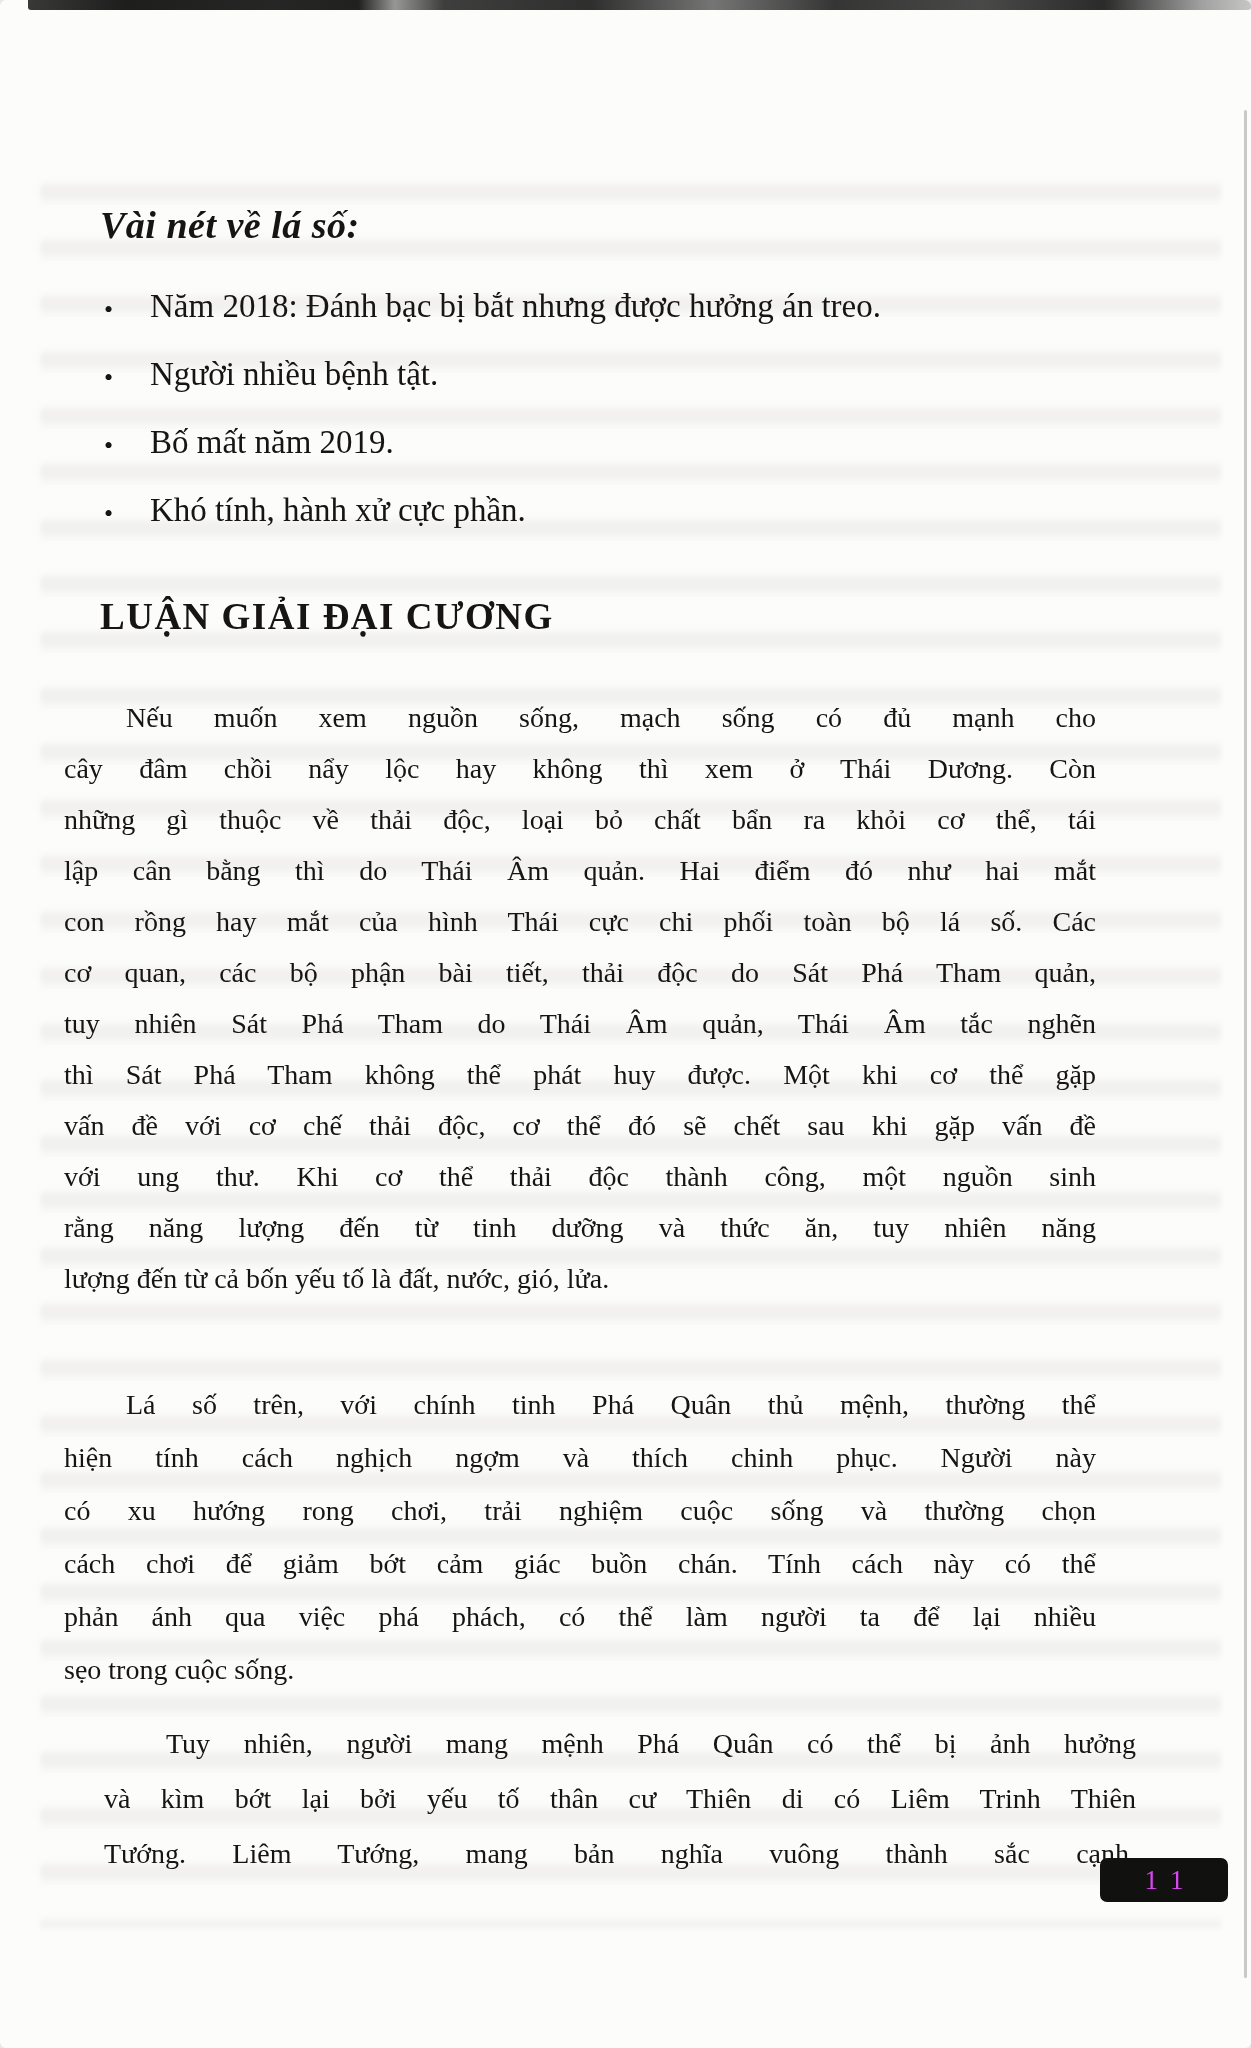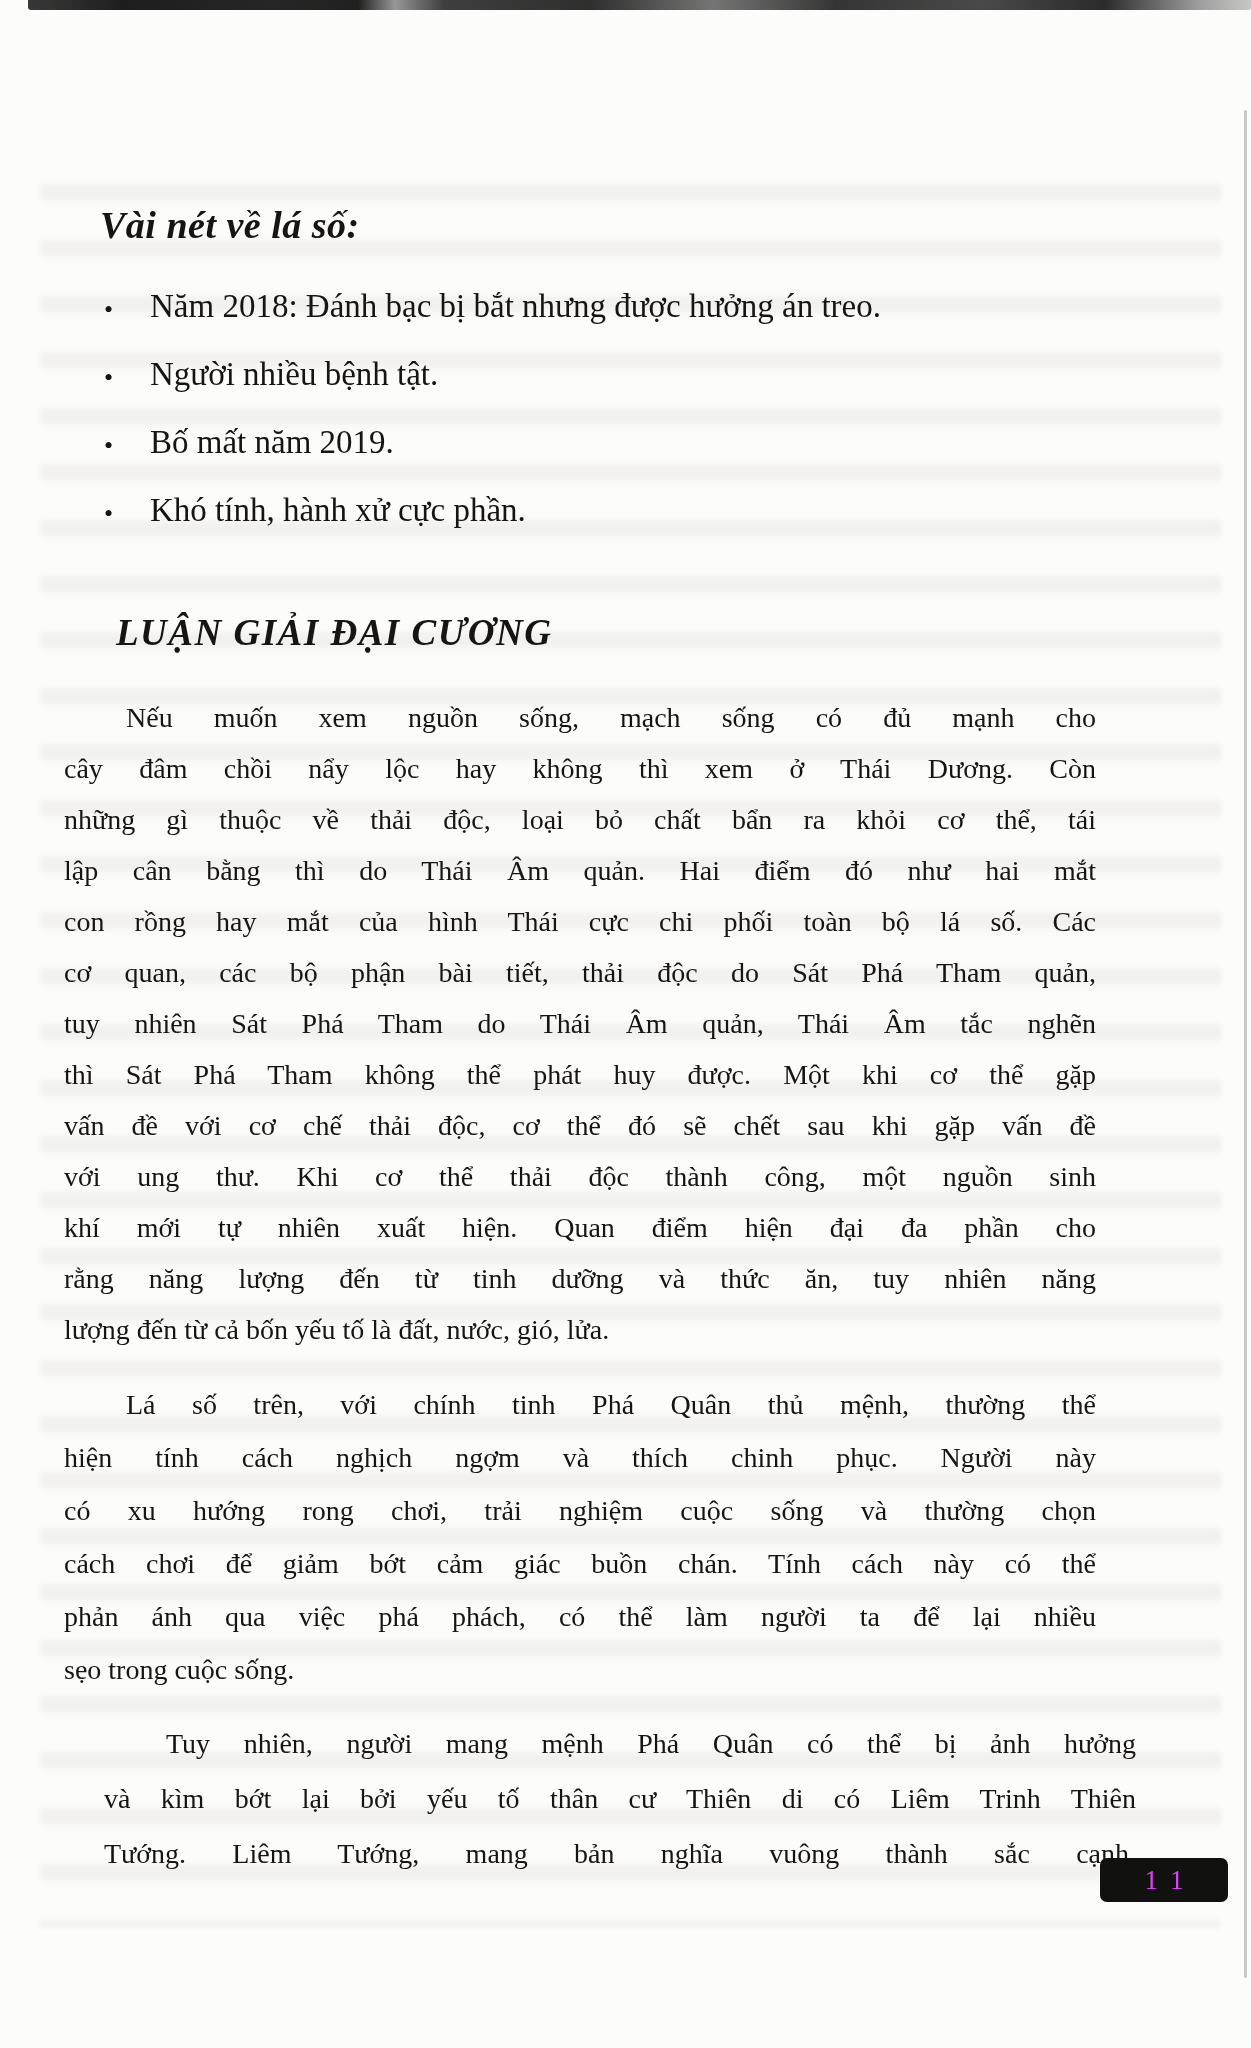--- a/index.html
+++ b/index.html
@@ -4,20 +4,21 @@
 <style>
   html,body{margin:0;padding:0;background:#e8e8e6;}
   .page{
     position:relative;
     width:1251px;height:2048px;
     margin:0 auto;
     background:#fcfcfa;
     font-family:"Liberation Serif","DejaVu Serif",serif;
     color:#171513;
     overflow:hidden;
+    border-radius:6px;
   }
   
   .scan-edge-top{
     position:absolute;top:0;left:28px;right:0;height:10px;
     background:linear-gradient(90deg,
       #2a2a2a 0%,#0d0d0d 8%,#161616 20%,#101010 27%,
       #8f8f8f 30%,#303030 34%,#1f1f1f 46%,#6b6b6b 56%,
       #262626 66%,#3c3c3c 78%,#1b1b1b 88%,#9a9a9a 96%,#c2c2c2 100%);
     border-radius:0 0 3px 3px;
     opacity:.93;
@@ -50,22 +51,22 @@
   }
   .bullet-list li{
     display:flex;align-items:flex-start;
     height:42px;margin-bottom:26px;
   }
   .bullet-dot{
     width:46px;flex:0 0 46px;
     font-size:26px;line-height:44px;
   }
   .main-heading{
-    position:absolute;left:100px;top:595px;margin:16px;
-    font-size:37px;font-weight:bold;font-style:italic;
+    position:absolute;left:100px;top:595px;margin:0;
+    font-size:37px;font-weight:bold;
     letter-spacing:1.5px;
   }
   .para{
     position:absolute;left:64px;width:1032px;
     font-size:28px;
   }
   .para-1{top:692px;line-height:51px;}
   .para-2{top:1378px;line-height:53px;}
   .para-3{top:1716px;line-height:55px;margin-left:40px;}
   .line{text-align:justify;}
@@ -117,21 +118,20 @@
       <div class="line j ind">Nếu muốn xem nguồn sống, mạch sống có đủ mạnh cho</div>
       <div class="line j">cây đâm chồi nẩy lộc hay không thì xem ở Thái Dương. Còn</div>
       <div class="line j">những gì thuộc về thải độc, loại bỏ chất bẩn ra khỏi cơ thể, tái</div>
       <div class="line j">lập cân bằng thì do Thái Âm quản. Hai điểm đó như hai mắt</div>
       <div class="line j">con rồng hay mắt của hình Thái cực chi phối toàn bộ lá số. Các</div>
       <div class="line j">cơ quan, các bộ phận bài tiết, thải độc do Sát Phá Tham quản,</div>
       <div class="line j">tuy nhiên Sát Phá Tham do Thái Âm quản, Thái Âm tắc nghẽn</div>
       <div class="line j">thì Sát Phá Tham không thể phát huy được. Một khi cơ thể gặp</div>
       <div class="line j">vấn đề với cơ chế thải độc, cơ thể đó sẽ chết sau khi gặp vấn đề</div>
       <div class="line j">với ung thư. Khi cơ thể thải độc thành công, một nguồn sinh</div>
-      <div class="line j">khí mới tự nhiên xuất hiện. Quan điểm hiện đại đa phần cho</div>
       <div class="line j">rằng năng lượng đến từ tinh dưỡng và thức ăn, tuy nhiên năng</div>
       <div class="line">lượng đến từ cả bốn yếu tố là đất, nước, gió, lửa.</div>
     </div>
   <div class="para para-2">
       <div class="line j ind">Lá số trên, với chính tinh Phá Quân thủ mệnh, thường thể</div>
       <div class="line j">hiện tính cách nghịch ngợm và thích chinh phục. Người này</div>
       <div class="line j">có xu hướng rong chơi, trải nghiệm cuộc sống và thường chọn</div>
       <div class="line j">cách chơi để giảm bớt cảm giác buồn chán. Tính cách này có thể</div>
       <div class="line j">phản ánh qua việc phá phách, có thể làm người ta để lại nhiều</div>
       <div class="line">sẹo trong cuộc sống.</div>

